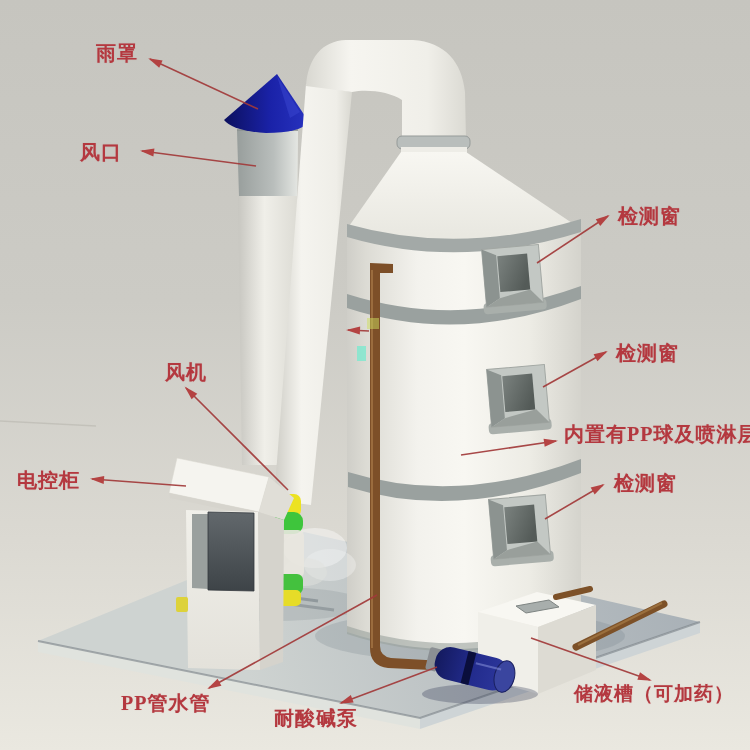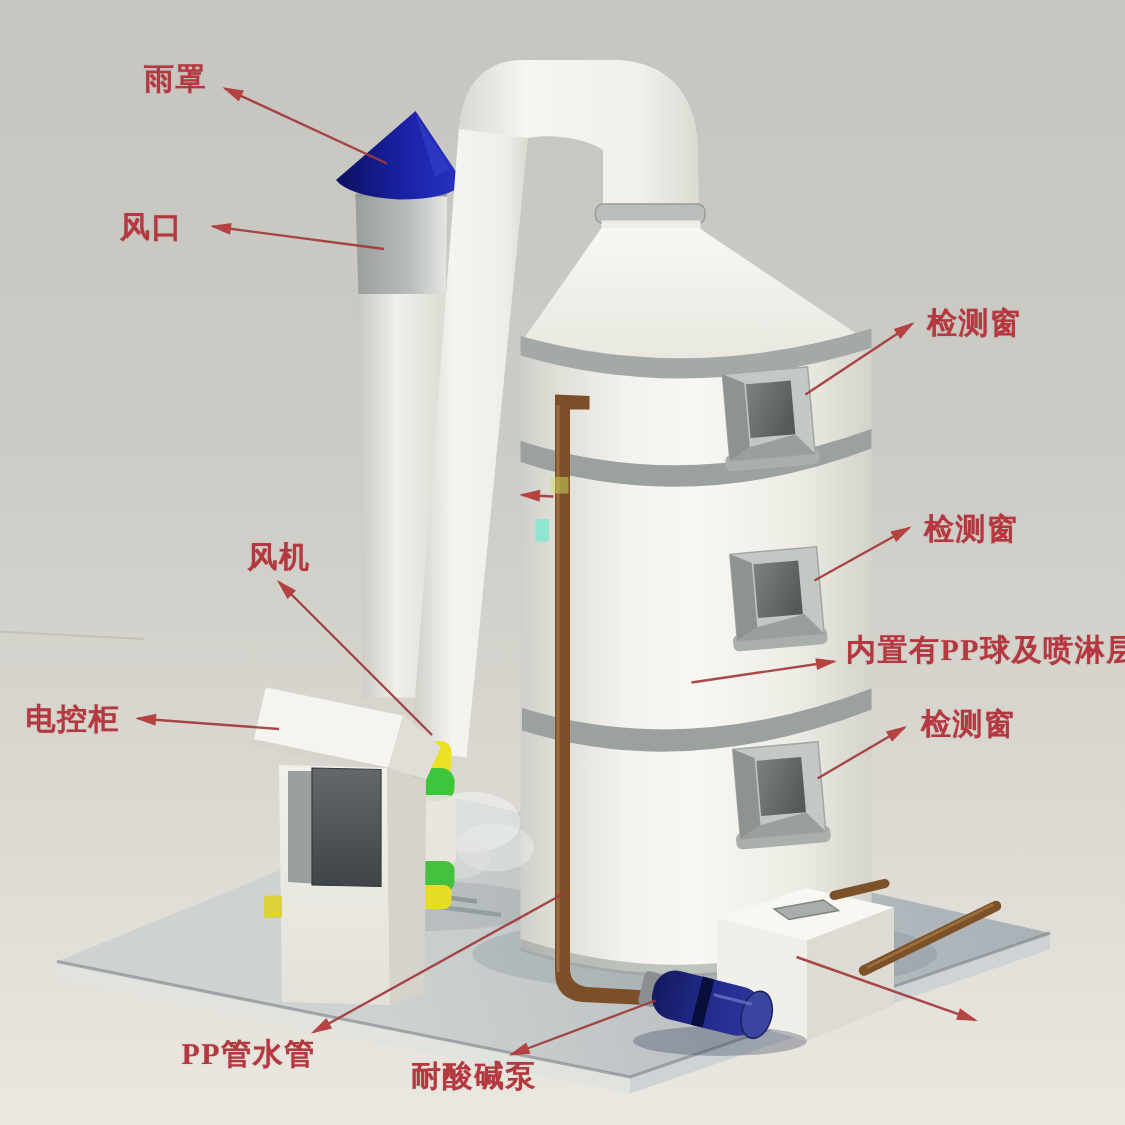--- a/index.html
+++ b/index.html
@@ -233,16 +233,17 @@
 </svg>
 
 <div class="callout co-rain">雨罩</div>
 <div class="callout co-vent">风口</div>
 <div class="callout co-fan">风机</div>
 <div class="callout co-cab">电控柜</div>
 <div class="callout co-win1">检测窗</div>
 <div class="callout co-win2">检测窗</div>
 <div class="callout co-pack">内置有PP球及喷淋层</div>
 <div class="callout co-win3">检测窗</div>
+<div class="callout co-tank">储液槽（可加药）</div>
 <div class="callout co-pump">耐酸碱泵</div>
 <div class="callout co-pipe">PP管水管</div>
 
 </div>
 
 </body></html>

